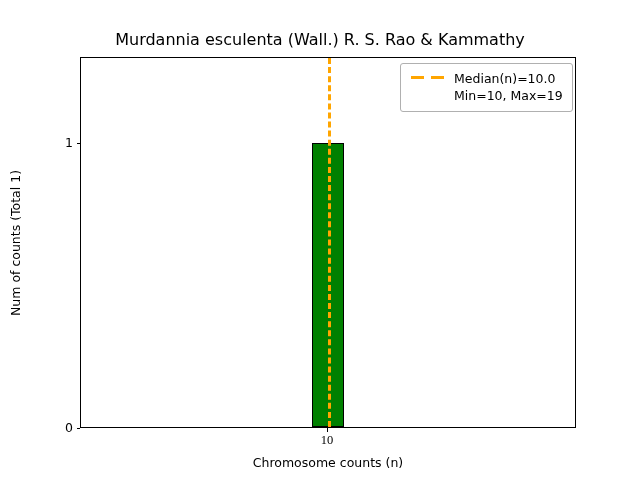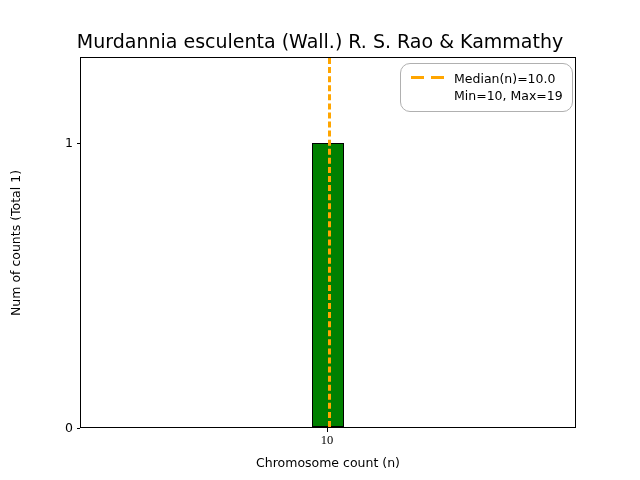--- a/index.html
+++ b/index.html
@@ -24,21 +24,21 @@
     background: #ffffff;
   }
 
   
   #chart-title {
     position: absolute;
     left: 0;
     top: 30px;
     width: 640px;
     text-align: center;
-    font-size: 19px;
+    font-size: 16px;
     color: #000000;
     white-space: nowrap;
   }
 
   
   #plot-area {
     position: absolute;
     left: 80px;
     top: 57px;
     width: 496px;
@@ -128,21 +128,21 @@
     white-space: nowrap;
   }
 
   
   #legend {
     position: absolute;
     left: 400px;
     top: 63px;
     border: 1px solid #b0b0b0;
     background: rgba(255,255,255,0.9);
-    border-radius: 10px;
+    border-radius: 3px;
     padding: 6px 9px 7px 9px;
     box-sizing: border-box;
     display: flex;
     align-items: flex-start;
     gap: 8px;
   }
   #legend-handle {
     width: 36px;
     height: 15px;
     position: relative;
@@ -175,21 +175,21 @@
 
   <div class="ytick-mark" style="top: 428px;"></div>
   <div class="ytick-label" style="top: 428px;">0</div>
 
   <div class="ytick-mark" style="top: 143px;"></div>
   <div class="ytick-label" style="top: 143px;">1</div>
 
   <div class="xtick-mark" style="left: 327px;"></div>
   <div class="xtick-label" style="left: 327px; font-family: Liberation Serif, serif;">10</div>
 
-  <div id="xlabel">Chromosome count (n)</div>
+  <div id="xlabel">Chromosome counts (n)</div>
 
   <div id="plot-area">
 
     <div class="bar" style="left: 231px; width: 32px; top: 85px; bottom: 0;"></div>
 
     <div class="median-line" style="left: 247px;"></div>
   </div>
 
   <div id="legend">
     <div id="legend-handle">

